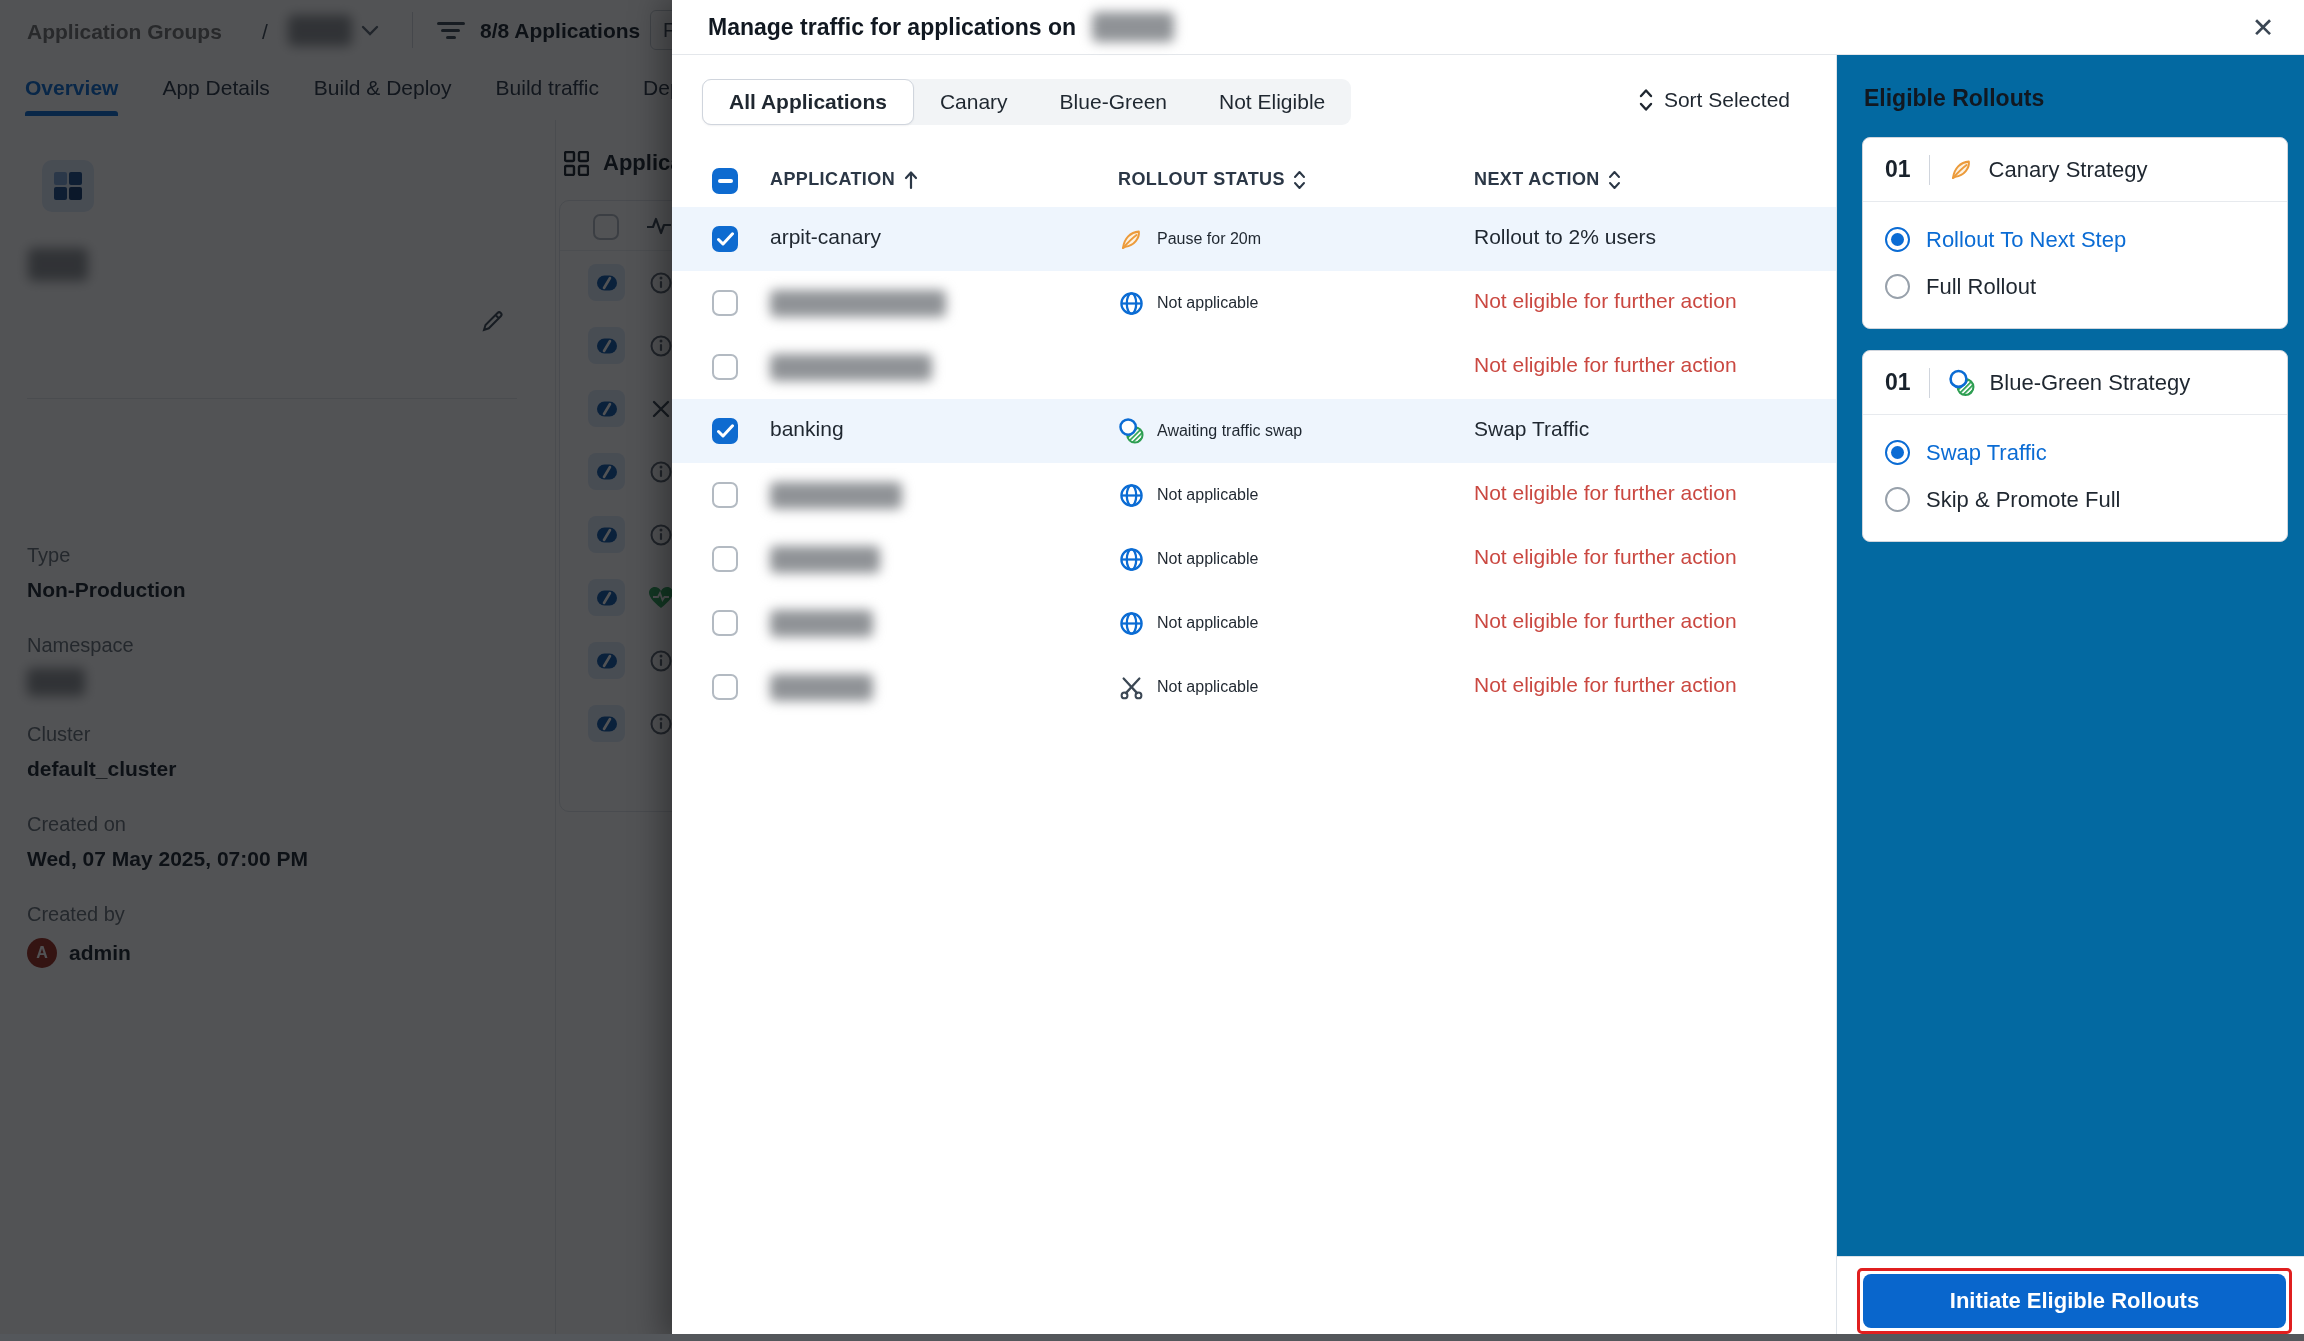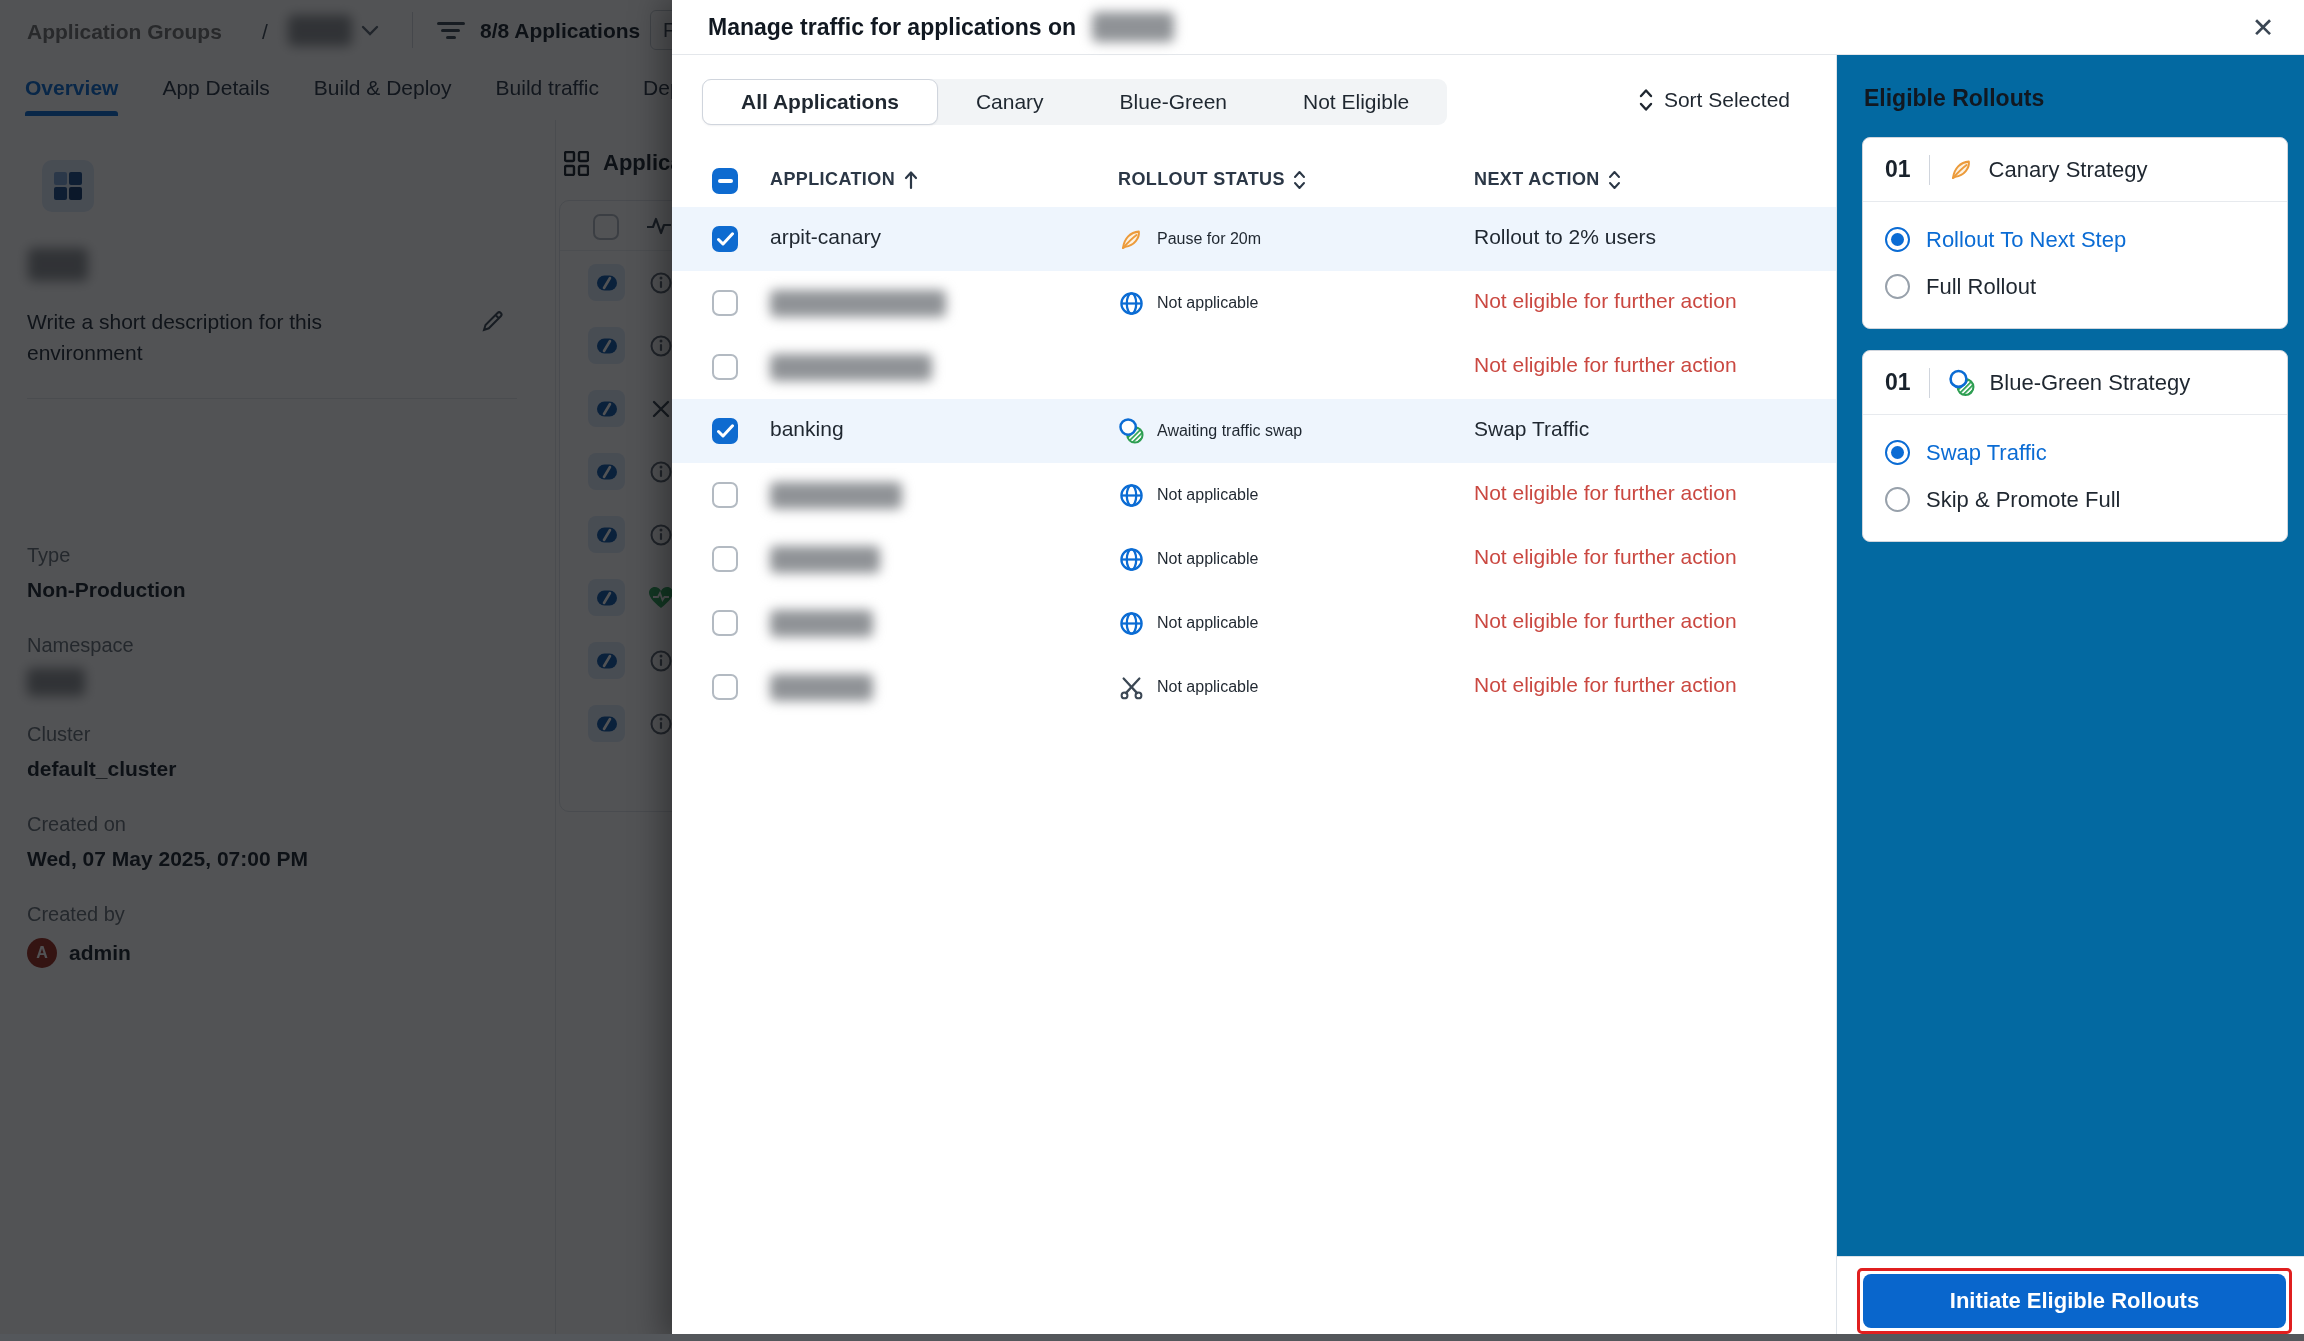--- a/index.html
+++ b/index.html
@@ -53,21 +53,21 @@
 
   
   .modal { position:absolute; left:672px; top:0; right:0; bottom:0; background:#fff; z-index:10; box-shadow:-10px 0 30px rgba(0,0,0,.35); }
   .modal-header { position:absolute; left:0; top:0; right:0; height:55px; border-bottom:1px solid #e4e7eb; display:flex; align-items:center; padding-left:36px; }
   .modal-title { font-size:23px; font-weight:700; color:#111821; }
   .title-chip { width:82px; height:30px; margin-left:16px; }
   .close-btn { position:absolute; right:24px; top:11px; width:34px; height:34px; font-size:27px; color:#3b4754; display:flex; align-items:center; justify-content:center; cursor:pointer; }
 
   .modal-main { position:absolute; left:0; top:55px; width:1164px; bottom:0; }
   .seg { position:absolute; left:30px; top:24px; height:46px; display:inline-flex; align-items:center; background:#f2f4f6; border-radius:9px; }
-  .seg-item { height:46px; display:flex; align-items:center; padding:0 38px; font-size:21px; color:#1f2730; cursor:pointer; white-space:nowrap; }
+  .seg-item { height:46px; display:flex; align-items:center; padding:0 26px; font-size:21px; color:#1f2730; cursor:pointer; white-space:nowrap; }
   .seg-item.active { background:#fff; border:1px solid #d0d5dd; border-radius:9px; font-weight:700; height:46px; box-shadow:0 1px 2px rgba(16,24,40,.06); }
   .sort-ctl { position:absolute; right:46px; top:33px; display:flex; align-items:center; gap:10px; font-size:21px; color:#1f2730; cursor:pointer; }
 
   .thead { position:absolute; left:0; top:98px; right:0; height:56px; }
   .th { position:absolute; top:16px; font-size:18px; font-weight:700; letter-spacing:.4px; color:#2b3746; display:flex; align-items:center; gap:8px; cursor:pointer; }
   .trow { position:absolute; left:0; right:0; height:64px; }
   .trow.sel { background:#eef5fd; }
   .cell-name { position:absolute; left:98px; top:18px; font-size:21px; color:#1f2730; }
   .cell-name-chip { position:absolute; left:98px; top:19px; height:27px; }
   .cell-status { position:absolute; left:446px; top:0; height:64px; display:flex; align-items:center; gap:12px; font-size:16px; color:#1f2730; }
@@ -138,21 +138,20 @@
   <div class="sidebar">
     <div class="app-tile">
       <svg width="28" height="28" viewBox="0 0 28 28">
         <rect x="0" y="0" width="13" height="13" rx="2" fill="#7da4d8"></rect>
         <rect x="15" y="0" width="13" height="13" rx="2" fill="#1b4d8e"></rect>
         <rect x="0" y="15" width="13" height="13" rx="2" fill="#1b4d8e"></rect>
         <rect x="15" y="15" width="13" height="13" rx="2" fill="#123a6e"></rect>
       </svg>
     </div>
     <span class="blur-chip side-name-chip"></span>
-    <div class="side-desc">Write a short description for this environment</div>
     <span class="pencil-btn">
       <svg width="26" height="26" viewBox="0 0 26 26">
           <path d="M4 22 L5.5 17 L17.5 5 A2.3 2.3 0 0 1 20.8 8.3 L8.8 20.3 Z M15.5 7 L19 10.5" fill="none" stroke="#3b4754" stroke-width="2"></path>
         </svg>
     </span>
     <div class="side-divider"></div>
     <div id="sidebar-fields">
         <span class="fld-label" style="top: 424px;">Type</span>
         <span class="fld-value" style="top: 458px;">Non-Production</span>
         <span class="fld-label" style="top: 514px;">Namespace</span>

